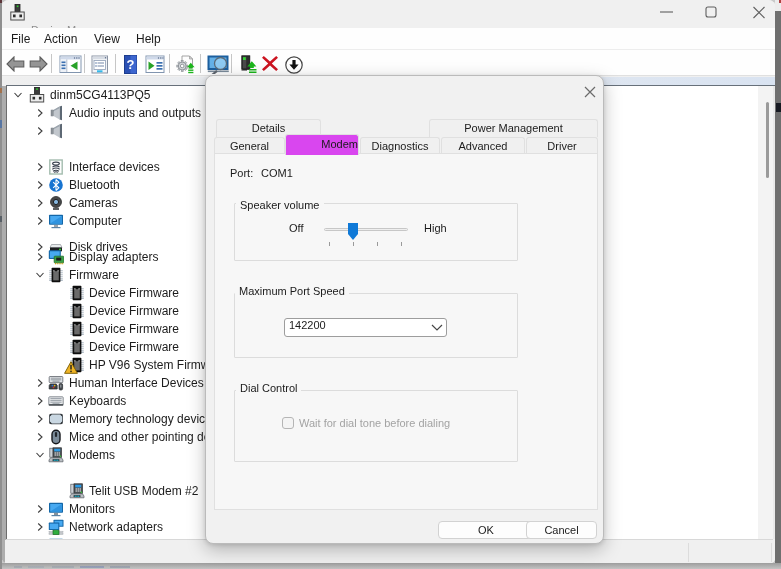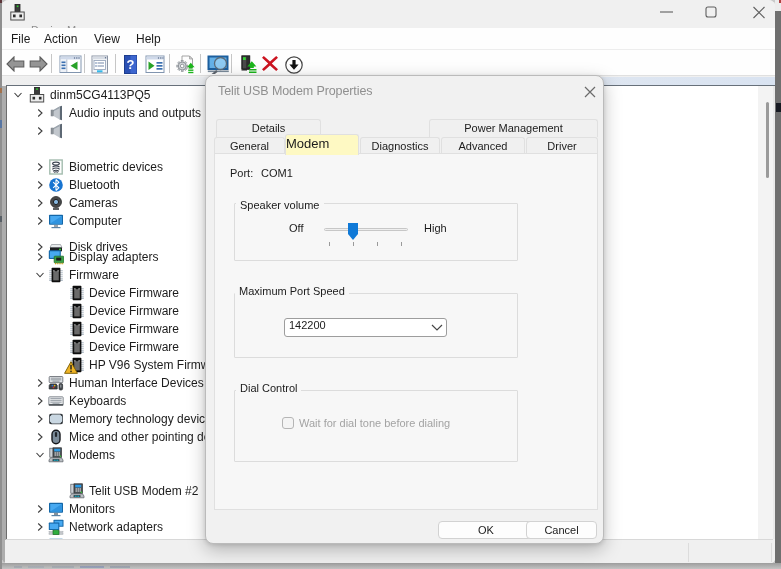--- a/index.html
+++ b/index.html
@@ -38,23 +38,23 @@
   
   #dlg { left:205px; top:75px; width:399px; height:469px; background:#f1f1f1; border:1px solid #bbb;
          border-radius:8px; box-shadow:0 6px 18px rgba(0,0,0,.25), 0 1px 4px rgba(0,0,0,.12); }
   #dlg-title { left:12px; top:8px; font-size:12.5px; color:#8f8f8f; letter-spacing:-0.1px; }
   #dlg-close { left:378px; top:10px; }
   
   .tab { position:absolute; background:#f0f0f0; border:1px solid #e0e0e0; border-bottom:none;
          border-radius:3px 3px 0 0; font-size:11px; color:#1b1b1b; text-align:center; }
   .tab1 { top:43px; height:18px; line-height:17px; }
   .tab2 { top:61px; height:17px; line-height:16px; }
-  #tab-sel { position:absolute; top:58px; height:21px; line-height:18px; background:#fef9c3;
-         border:1px solid #e0e0e0; border-bottom:none; border-radius:3px 3px 0 0; font-size:13px;
-         color:#1b1b1b; text-align:left; z-index:3; }
+  #tab-sel { position:absolute; top:58px; height:21px; line-height:18px; background:#d946ef;
+         border:1px solid #e0e0e0; border-bottom:none; border-radius:3px 3px 0 0; font-size:11px;
+         color:#1b1b1b; text-align:right; z-index:3; }
   #page { left:8px; top:77px; width:384px; height:357px; background:#f7f7f7; border:1px solid #e0e0e0; }
   
   .gbox { position:absolute; border:1px solid #dcdcdc; border-radius:1px; }
   .glbl { position:absolute; background:#f7f7f7; padding:0 4px; font-size:11px; color:#1b1b1b; height:13px; line-height:13px; }
   .txt { position:absolute; font-size:11px; color:#1b1b1b; white-space:nowrap; }
   .gray { color:#a3a3a3; }
   #combo { left:78px; top:242px; width:163px; height:19px; background:#fff; border:1px solid #9d9d9d; border-radius:3px; }
   #checkbox { left:76px; top:341px; width:12px; height:12px; border:1px solid #b5b5b5; border-radius:3px; background:#f4f4f4; }
   .btn { position:absolute; top:445px; height:18px; background:#fdfdfd; border:1px solid #d2d2d2; border-radius:4px;
          font-size:11px; color:#1b1b1b; text-align:center; line-height:16px; }
@@ -344,21 +344,21 @@
           <use href="#s-speaker"></use>
         </svg>
     </div>
     <div class="row" style="left:0;top:72px;width:760px">
       <svg class="exp" style="left:28px" width="10" height="10">
           <path d="M3.2 1.5 L7 5 L3.2 8.5" stroke="#3f3f3f" stroke-width="1.1" fill="none"></path>
         </svg>
       <svg class="ticon" style="left:41px" width="16" height="16">
           <use href="#s-finger"></use>
         </svg>
-      <span class="lbl" style="left:62px">Biometric devices</span>
+      <span class="lbl" style="left:62px">Interface devices</span>
     </div>
     <div class="row" style="left:0;top:90px;width:760px">
       <svg class="exp" style="left:28px" width="10" height="10">
           <path d="M3.2 1.5 L7 5 L3.2 8.5" stroke="#3f3f3f" stroke-width="1.1" fill="none"></path>
         </svg>
       <svg class="ticon" style="left:41px" width="16" height="16">
           <use href="#s-bt"></use>
         </svg>
       <span class="lbl" style="left:62px">Bluetooth</span>
     </div>
@@ -529,21 +529,20 @@
 <div id="bottomout" class="abs"></div>
 <div class="abs" style="left:14px;top:566px;width:116px;height:2px;background:linear-gradient(90deg,#8d96a6 0 8px,transparent 8px 14px,#97a0ae 14px 30px,transparent 30px 38px,#8d96a6 38px 60px,transparent 60px 66px,#6a7db0 66px 90px,transparent 90px 96px,#7d88a0 96px 116px);opacity:.45"></div>
 <div id="leftout" class="abs"></div>
 <div class="abs" style="left:0;top:0;width:2px;height:3px;background:#5c3438"></div>
 <div class="abs" style="left:0;top:88px;width:2px;height:5px;background:#a86a3c;opacity:.8"></div>
 <div class="abs" style="left:0;top:120px;width:2px;height:8px;background:#4a6fa8;opacity:.8"></div>
 <div class="abs" style="left:0;top:216px;width:2px;height:6px;background:#585f66"></div>
 <div class="abs" style="left:779px;top:0;width:2px;height:3px;background:#b04040"></div>
 
 <div id="dlg" class="abs">
-  <div id="dlg-title" class="abs">Telit USB Modem Properties</div>
   <svg id="dlg-close" class="abs" width="12" height="12">
       <path d="M1 1 L11 11 M11 1 L1 11" stroke="#6b6b6b" stroke-width="1.2" fill="none"></path>
     </svg>
   <div class="tab tab1" style="left:10px;width:105px">Details</div>
   <div class="tab tab1" style="left:223px;width:169px">Power Management</div>
   <div class="tab tab2" style="left:8px;width:71px">General</div>
   <div id="tab-sel" style="left:79px;width:74px">Modem</div>
   <div class="tab tab2" style="left:154px;width:80px">Diagnostics</div>
   <div class="tab tab2" style="left:235px;width:84px">Advanced</div>
   <div class="tab tab2" style="left:320px;width:72px">Driver</div>

